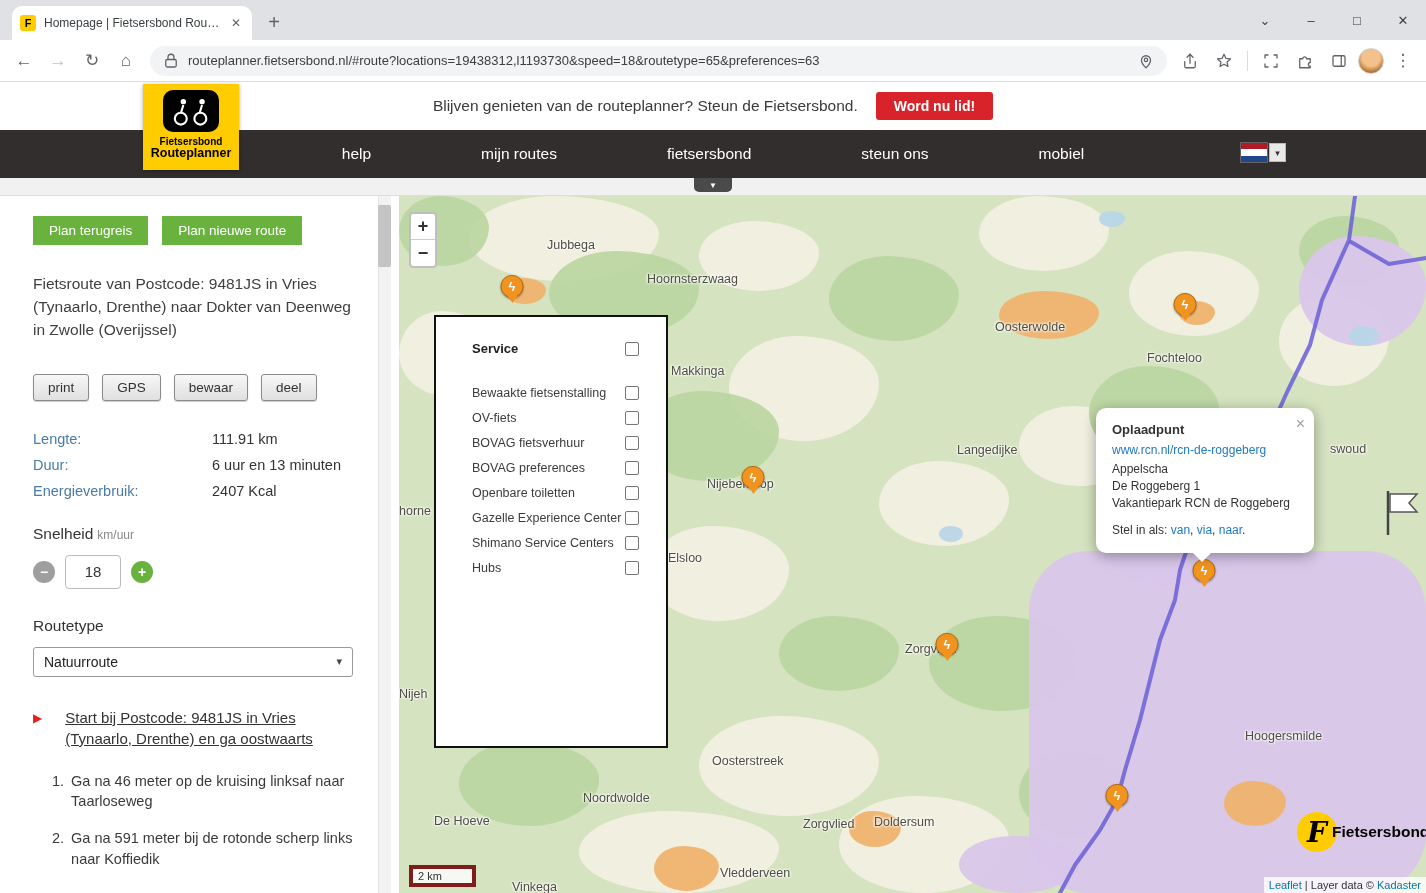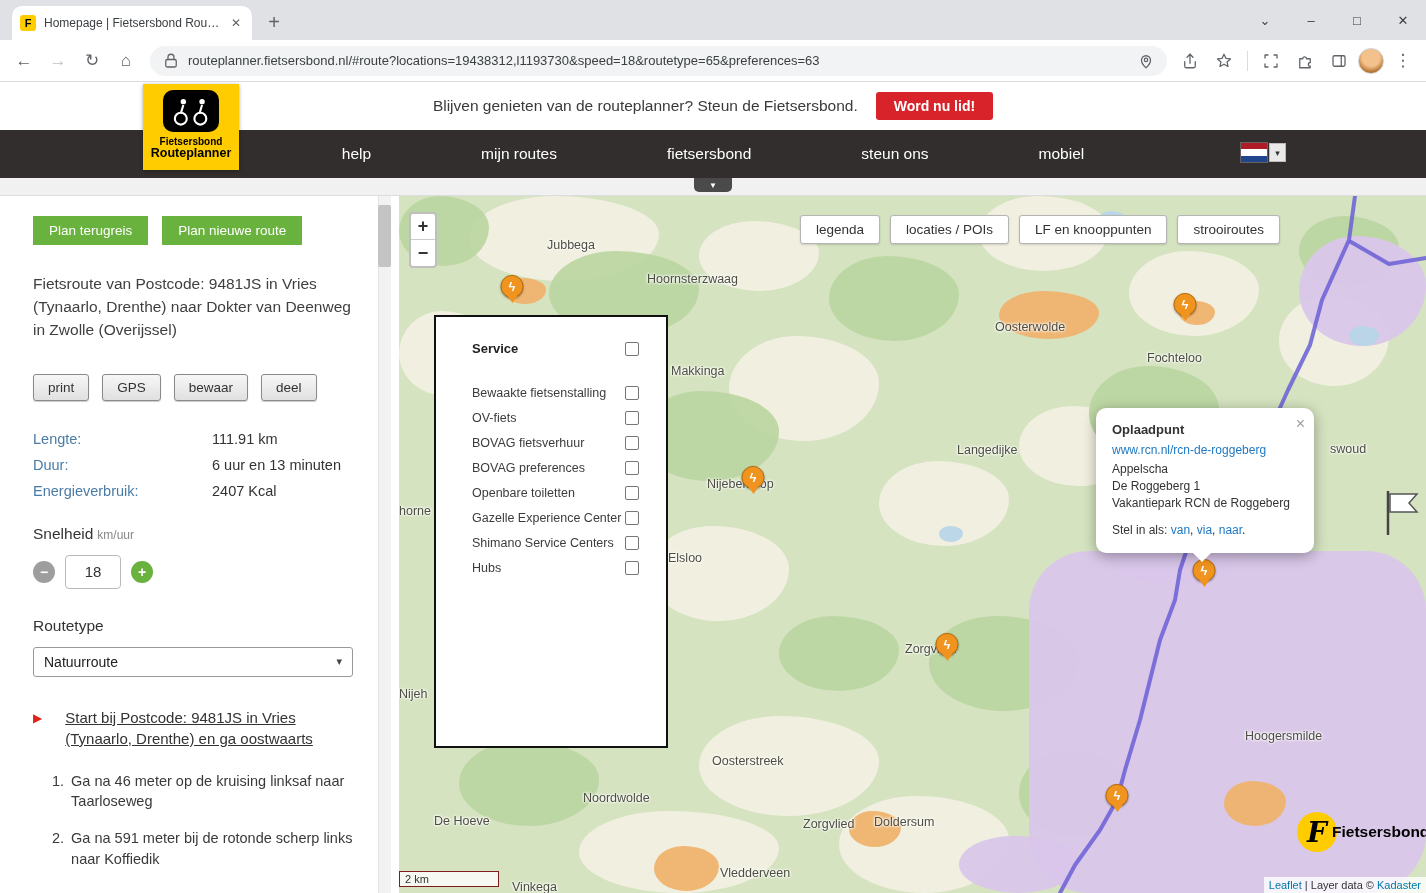--- a/index.html
+++ b/index.html
@@ -98,21 +98,21 @@
 .cb{width:14px;height:14px;border:1.5px solid #767676;border-radius:2px;background:#fff;font-size:10px;line-height:1;display:flex;align-items:center;justify-content:center;flex:0 0 14px;}
 .cb.checked{background:#1a73e8;border-color:#1a73e8;color:#fff;}
 .popup{position:absolute;left:697px;top:212px;width:218px;background:#fff;border-radius:10px;box-shadow:0 3px 14px rgba(0,0,0,.35);padding:13px 16px 14px;font-size:12px;color:#333;z-index:7;line-height:1.4;}
 .popup::after{content:"";position:absolute;left:96px;bottom:-9px;border:10px solid transparent;border-top:10px solid #fff;border-bottom:none;}
 .popup-title{font-weight:bold;font-size:13px;margin-bottom:3px;}
 .popup-link{color:#1f78c1;display:block;margin-bottom:2px;}
 .popup-close{position:absolute;top:5px;right:9px;color:#a0a0a0;font-size:16px;}
 .setline{margin-top:11px;}
 .setline a{color:#1f78c1;}
 .flagmk{position:absolute;left:982px;top:293px;z-index:4;}
-.scalebar{position:absolute;left:0;bottom:6px;width:100px;background:rgba(255,255,255,.78);border:1px solid #7f1d1d;font-size:11px;color:#333;padding:1px 5px;z-index:5;}
+.scalebar{position:absolute;left:10px;bottom:6px;width:67px;background:rgba(255,255,255,.78);border:4px solid #7f1d1d;font-size:11px;color:#333;padding:1px 5px;z-index:5;}
 .attribution{position:absolute;right:0;bottom:0;background:rgba(255,255,255,.8);padding:2px 5px;font-size:11px;color:#333;z-index:5;}
 .attribution a{color:#0078A8;text-decoration:none;}
 .brand{position:absolute;left:898px;top:616px;display:flex;align-items:center;z-index:5;}
 .brand-circle{width:40px;height:40px;border-radius:50%;background:#ffcc00;display:flex;align-items:center;justify-content:center;font-family:"DejaVu Serif",serif;font-style:italic;font-weight:bold;font-size:28px;color:#000;}
 .brand-text{font-size:15.5px;font-weight:bold;color:#000;margin-left:-5px;}
 a{cursor:pointer;}
 </style>
 </head>
 <body>
 
@@ -368,26 +368,20 @@
       <svg class="flagmk" width="40" height="48" viewBox="0 0 40 48">
         <line x1="7" y1="2" x2="7" y2="46" stroke="#444" stroke-width="2.5"></line>
         <polygon points="9,5 36,5 28,14 36,23 9,23" fill="#fff" stroke="#555" stroke-width="1.5"></polygon>
       </svg>
 
       <div class="zoom-ctl">
         <div class="zoom-btn">+</div>
         <div class="zoom-btn">−</div>
       </div>
 
-      <div class="map-btn-row">
-        <button class="map-btn">legenda</button>
-        <button class="map-btn">locaties / POIs</button>
-        <button class="map-btn">LF en knooppunten</button>
-        <button class="map-btn">strooiroutes</button>
-      </div>
 
       <div class="service-panel">
         <div class="sp-row sp-title">
           <span>Service</span>
           <span class="cb"></span>
         </div>
         <div class="sp-row">
             <span>Bewaakte fietsenstalling</span>
             <span class="cb"></span>
           </div>

